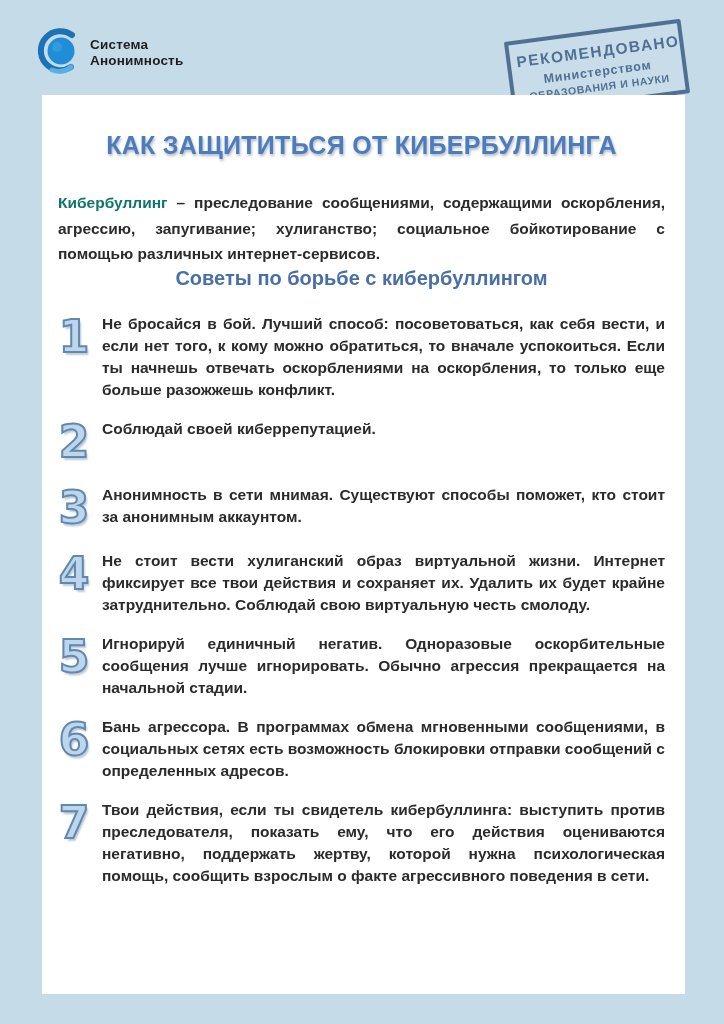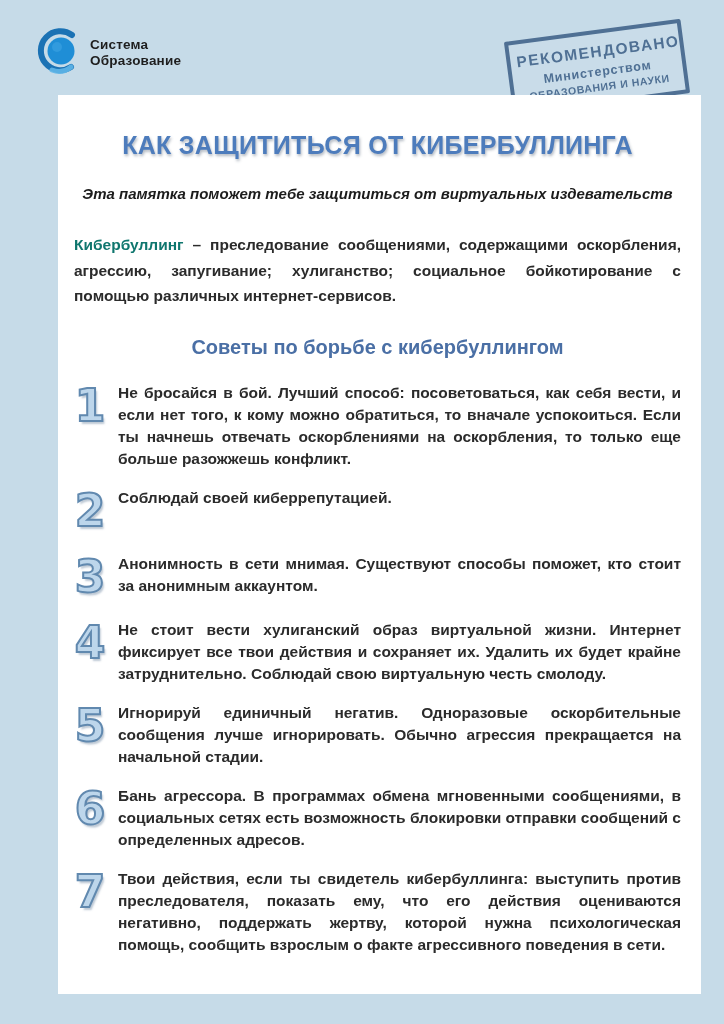--- a/index.html
+++ b/index.html
@@ -39,21 +39,21 @@
     text-align: center;
     opacity: 0.93;
     background: rgba(255,255,255,0.06);
   }
   .stamp-line1 { font-size: 15.5px; font-weight: bold; letter-spacing: 1.5px; }
   .stamp-line2 { font-size: 12.5px; font-weight: bold; margin-top: 4px; letter-spacing: 0.8px; }
   .stamp-line3 { font-size: 10.5px; font-weight: bold; margin-top: 2px; letter-spacing: 0.6px; }
 
   
   .card {
-    position: absolute; left: 58px; top: 95px;
+    position: absolute; left: 42px; top: 95px;
     width: 643px; height: 899px;
     background: #ffffff;
     padding: 0 20px 0 16px;
   }
 
   .doc-title {
     margin-top: 36px;
     text-align: center;
     font-size: 25px; font-weight: bold;
     color: #4d7cbc;
@@ -70,21 +70,20 @@
   .definition {
     margin-top: 30px;
     font-size: 15.5px;
     line-height: 25.5px;
     color: #2b2b2b;
     text-align: justify;
     font-weight: bold;
   }
   .definition .term { color: #0f766e; }
   .section-heading {
-    margin-top: 27px;
     text-align: center;
     font-size: 20px; font-weight: bold;
     color: #4a6fa5;
   }
 
   .tips { margin-top: 22px; }
   .tip {
     display: flex;
     align-items: flex-start;
     margin-bottom: 16px;
@@ -119,35 +118,34 @@
     <span>
       <svg viewBox="0 0 48 50">
         <path d="M38 9 A 19.5 19.5 0 1 0 37 41" fill="none" stroke="#1b72b4" stroke-width="6" stroke-linecap="round"></path>
         <path d="M37 41 A 19.5 19.5 0 0 1 18 44" fill="none" stroke="#5fb6e8" stroke-width="5" stroke-linecap="round" opacity="0.9"></path>
         <circle cx="27" cy="25" r="13.5" fill="#1f8ed6"></circle>
         <circle cx="23" cy="21" r="5" fill="#3da3e2" opacity="0.6"></circle>
       </svg>
     </span>
     <div class="logo-text">
       <div>Система</div>
-      <div>Образование</div>
+      <div>Анонимность</div>
     </div>
   </div>
 
   <div class="stamp">
     <div class="stamp-line1">РЕКОМЕНДОВАНО</div>
     <div class="stamp-line2">Министерством</div>
     <div class="stamp-line3">ОБРАЗОВАНИЯ И НАУКИ</div>
   </div>
 
   <div class="card">
 
     <div class="doc-title">КАК ЗАЩИТИТЬСЯ ОТ КИБЕРБУЛЛИНГА</div>
 
-    <div class="doc-subtitle">Эта памятка поможет тебе защититься от виртуальных издевательств</div>
 
     <p class="definition"><span class="term">Кибербуллинг</span><span> – преследование сообщениями, содержащими оскорбления, агрессию, запугивание; хулиганство; социальное бойкотирование с помощью различных интернет-сервисов.</span></p>
 
     <div class="section-heading">Советы по борьбе с кибербуллингом</div>
 
     <div class="tips">
 
       <div class="tip">
         <div class="tip-number">1</div>
         <div class="tip-text">Не бросайся в бой. Лучший способ: посоветоваться, как себя вести, и если нет того, к кому можно обратиться, то вначале успокоиться. Если ты начнешь отвечать оскорблениями на оскорбления, то только еще больше разожжешь конфликт.</div>

